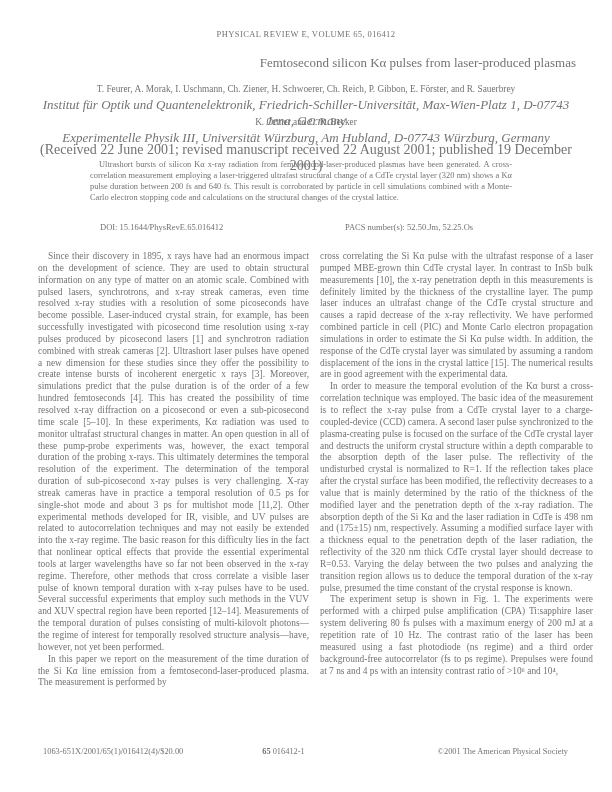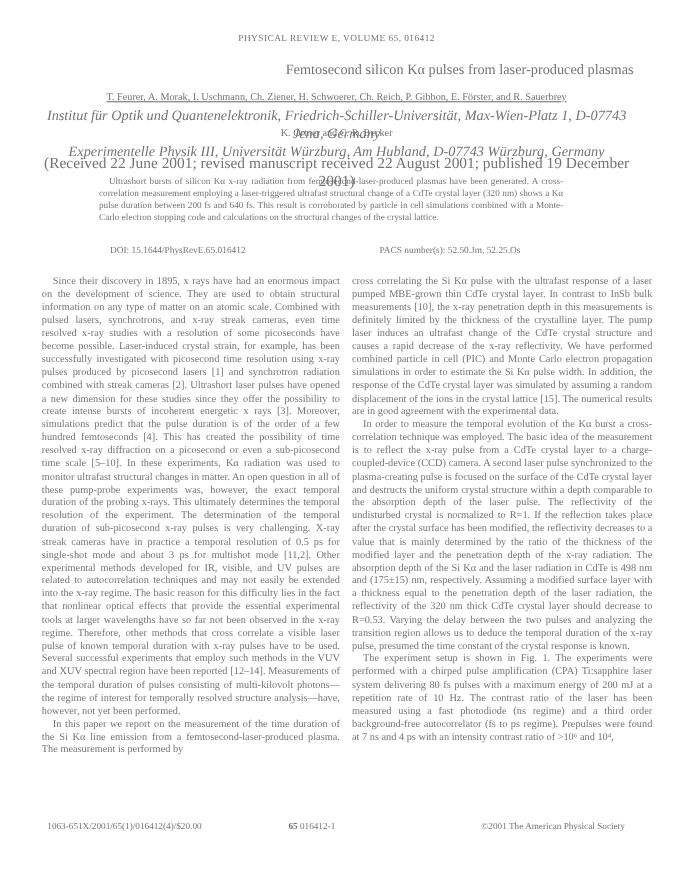--- a/index.html
+++ b/index.html
@@ -16,21 +16,21 @@
     text-align:center;font-size:8.5px;letter-spacing:.4px;
   }
   .title{
     position:absolute;top:55px;left:36px;width:540px;
     text-align:right;font-size:13px;font-weight:normal;
   }
   .authors{
     position:absolute;left:36px;width:540px;
     text-align:center;font-size:9.3px;
   }
-  .authors1{top:84px;text-decoration:underline;}
+  .authors1{top:84px;}
   .affil{
     position:absolute;left:36px;width:540px;
     text-align:center;font-size:13px;font-style:italic;
   }
   .affil1{top:97px;}
   .authors2{top:117px;}
   .affil2{top:130px;}
   .received{
     position:absolute;top:142px;left:36px;width:540px;
     text-align:center;font-size:14px;

